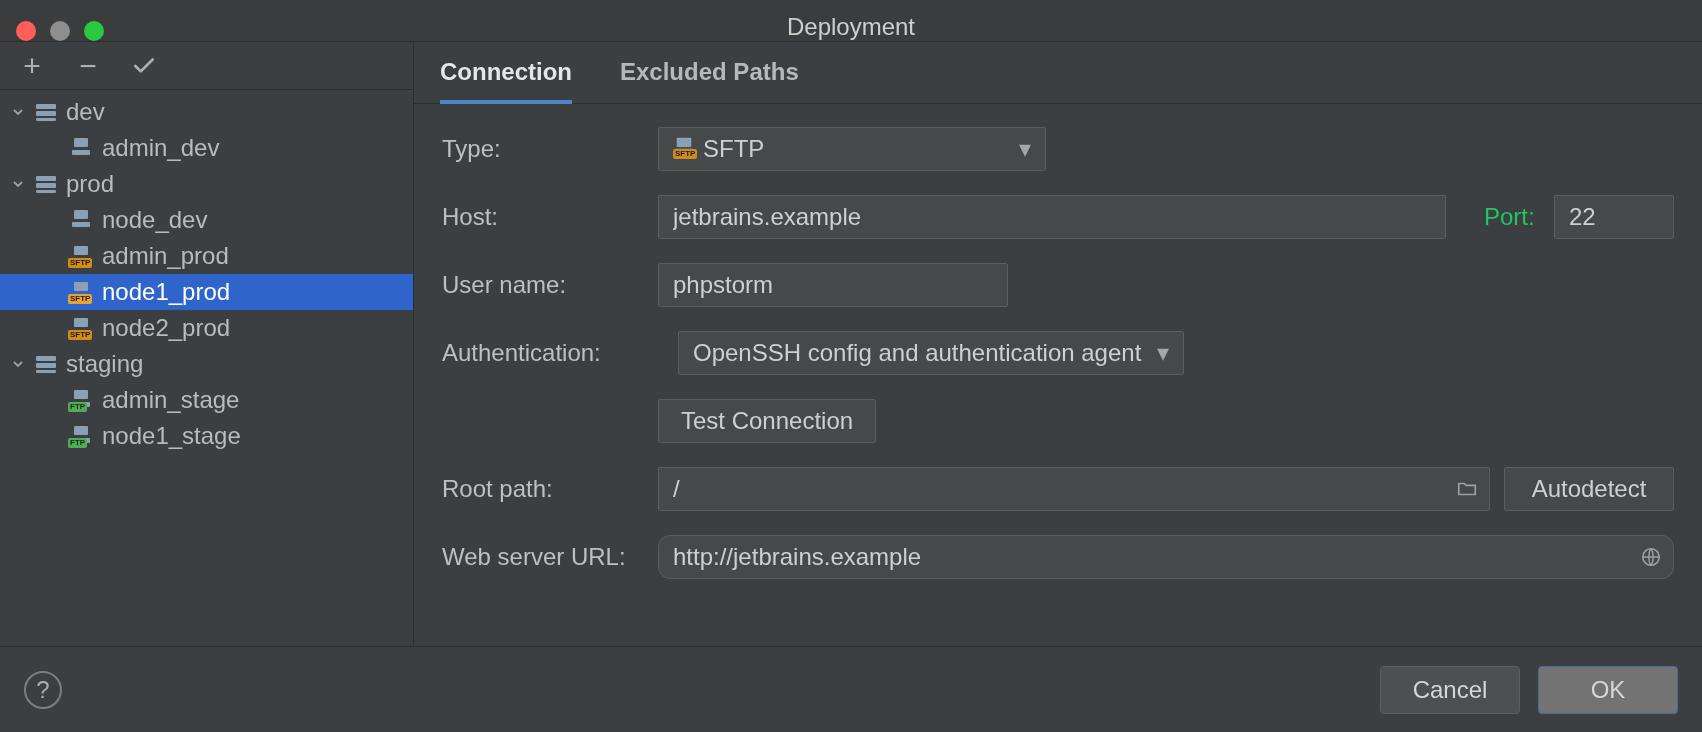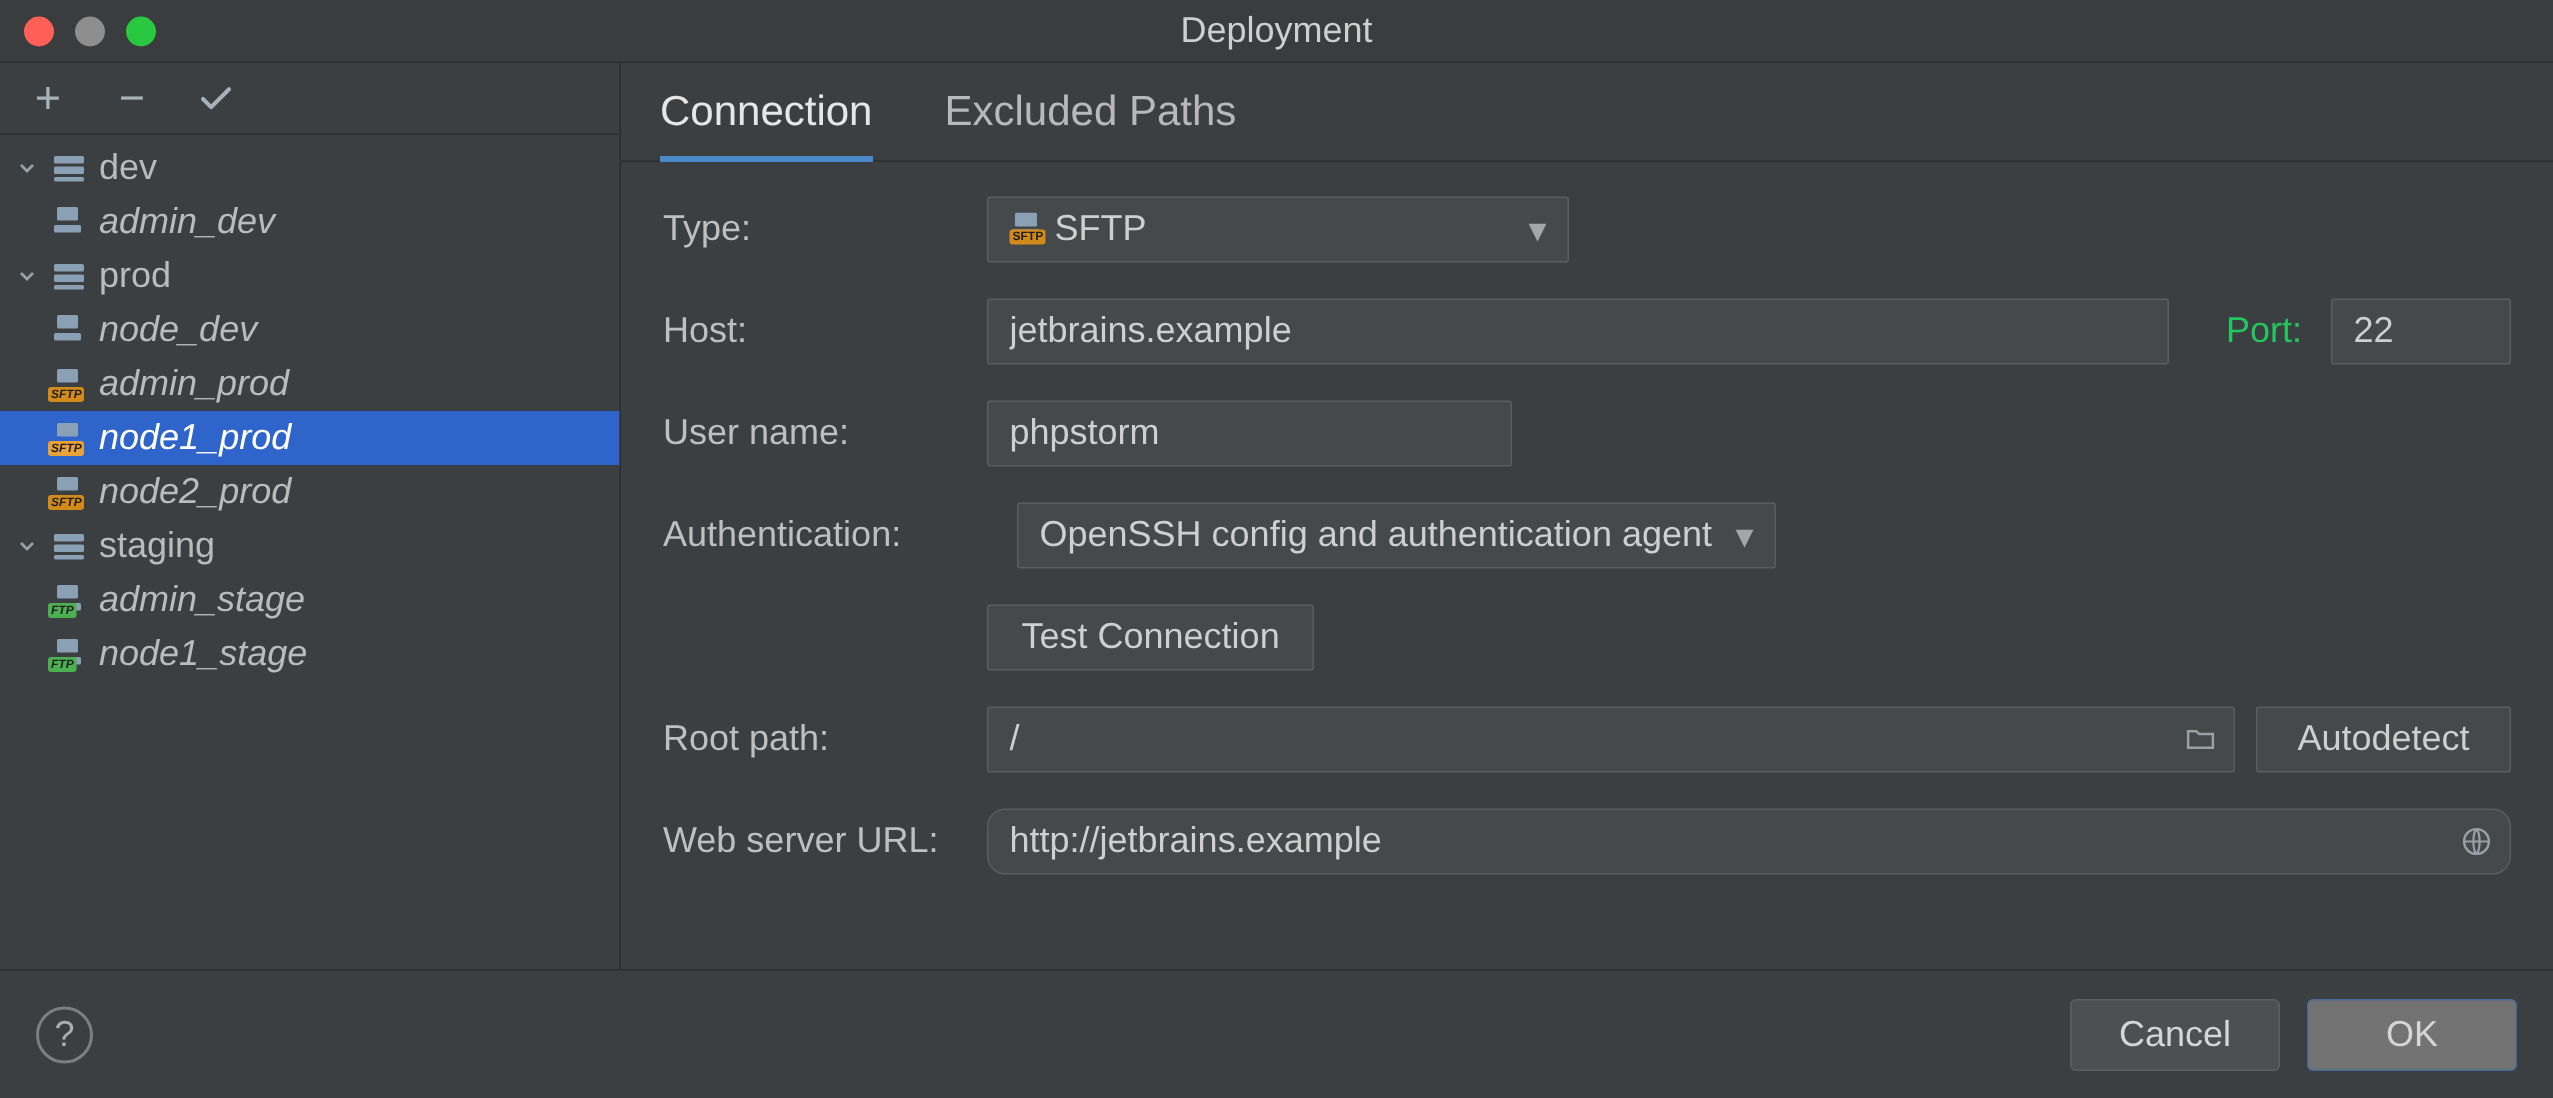--- a/index.html
+++ b/index.html
@@ -9,21 +9,21 @@
     color: #bbbbbb;
     width: 1702px;
     height: 732px;
     overflow: hidden;
     font-size: 24px;
   }
   .titlebar {
     height: 42px;
     background: #3a3c3e;
     display: flex;
-    align-items: center;
+    align-items: flex-end;
     position: relative;
     border-bottom: 1px solid #2b2d2f;
   }
   .traffic-lights {
     display: flex;
     gap: 14px;
     padding-left: 16px;
   }
   .light { width: 20px; height: 20px; border-radius: 50%; }
   .light.red { background: #ff5f57; }
@@ -69,21 +69,21 @@
   .tree-row {
     display: flex;
     align-items: center;
     height: 36px;
     padding-left: 10px;
     gap: 8px;
     cursor: pointer;
     font-size: 24px;
   }
   .tree-row.level-1 { }
-  .tree-row.level-2 { padding-left: 32px; font-style: italic; }
+  .tree-row.level-2 { padding-left: 68px; }
   .tree-row.selected {
     background: #2f65ca;
     color: #ffffff;
   }
   .tree-caret {
     width: 16px; display: inline-flex; justify-content: center;
     color: #9aa0a6;
   }
   .tree-caret svg { width: 12px; height: 12px; }
   .server-group-icon { display:inline-flex; }
@@ -101,21 +101,22 @@
   .tabs {
     display: flex;
     gap: 48px;
     padding: 16px 26px 0 26px;
     border-bottom: 1px solid #2b2d2f;
   }
   .tab {
     padding-bottom: 14px;
     color: #b8b8b8;
     cursor: pointer;
-    font-size: 28px;
+    font-size: 24px;
+    font-weight: bold;
   }
   .tab.active {
     color: #e6e6e6;
     border-bottom: 4px solid #4a88c7;
     margin-bottom: -1px;
   }
   .form {
     padding: 20px 28px 0 28px;
   }
   .form-row {

